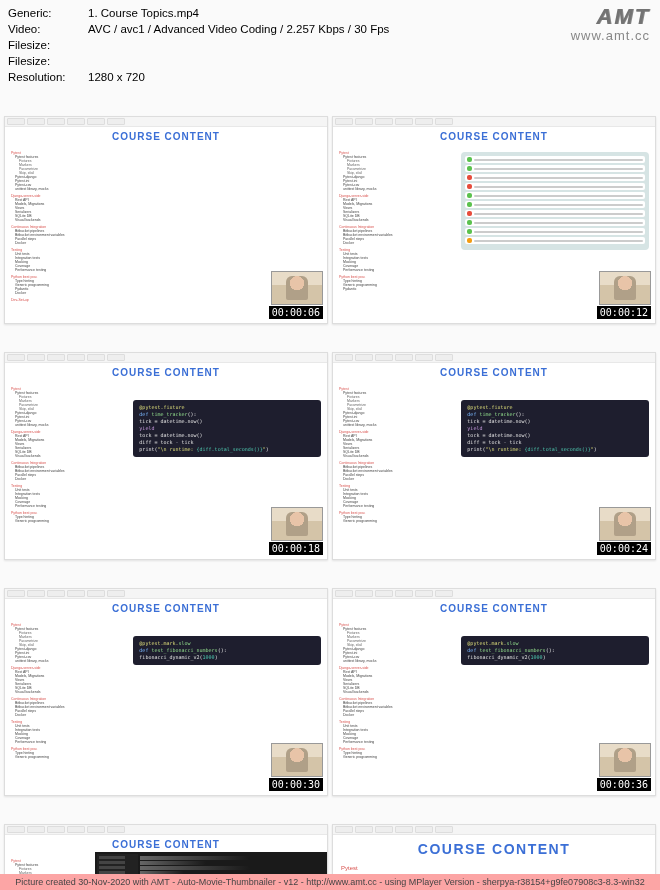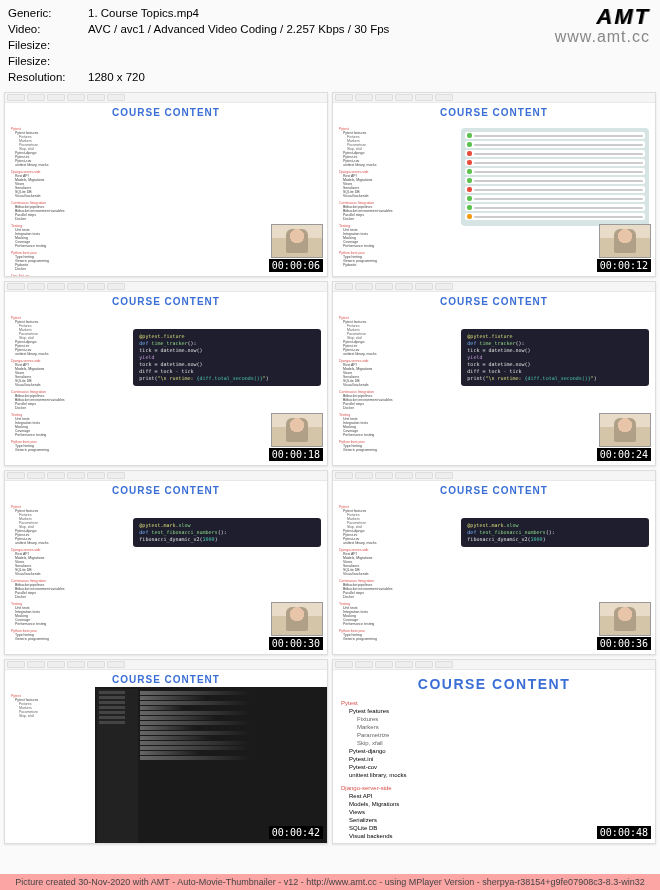--- a/index.html
+++ b/index.html
@@ -13,37 +13,38 @@
   position: relative;
   overflow: hidden;
 }
 .header { position: relative; padding: 6px 8px 2px 8px; }
 .meta-row { display: flex; margin-bottom: 2px; line-height: 14px; font-size: 11.5px; }
 .meta-label { width: 80px; }
 .meta-value { flex: 1; }
 .logo {
   position: absolute; top: 4px; right: 10px;
   font-size: 22px; font-weight: 900; letter-spacing: 2px;
-  color: #000000; font-style: italic;
+  color: #737373; font-style: italic;
   text-shadow: 1px 0 #888;
 }
-.logo-sub { position: absolute; top: 28px; right: 10px; font-size: 16px; color: #888; letter-spacing: 1px; }
+.logo-sub { position: absolute; top: 28px; right: 10px; font-size: 13px; color: #888; letter-spacing: 1px; }
 .grid {
   display: grid;
   grid-template-columns: 1fr 1fr;
   gap: 4px;
   padding: 4px;
 }
 .thumb {
   position: relative;
-  height: 185px;
+  height: 208px;
   background: #fff;
   border: 1px solid #ddd;
   overflow: hidden;
   box-shadow: 0 1px 2px rgba(0,0,0,0.1);
+  margin-top: 24px;
 }
 .thumb-toolbar {
   height: 10px;
   background: #f5f5f5;
   border-bottom: 1px solid #e8e8e8;
   display: flex;
   gap: 2px;
   padding: 1px 2px;
 }
 .tbtn { width: 18px; height: 7px; background: #eee; border: 1px solid #ddd; border-radius: 1px; }

